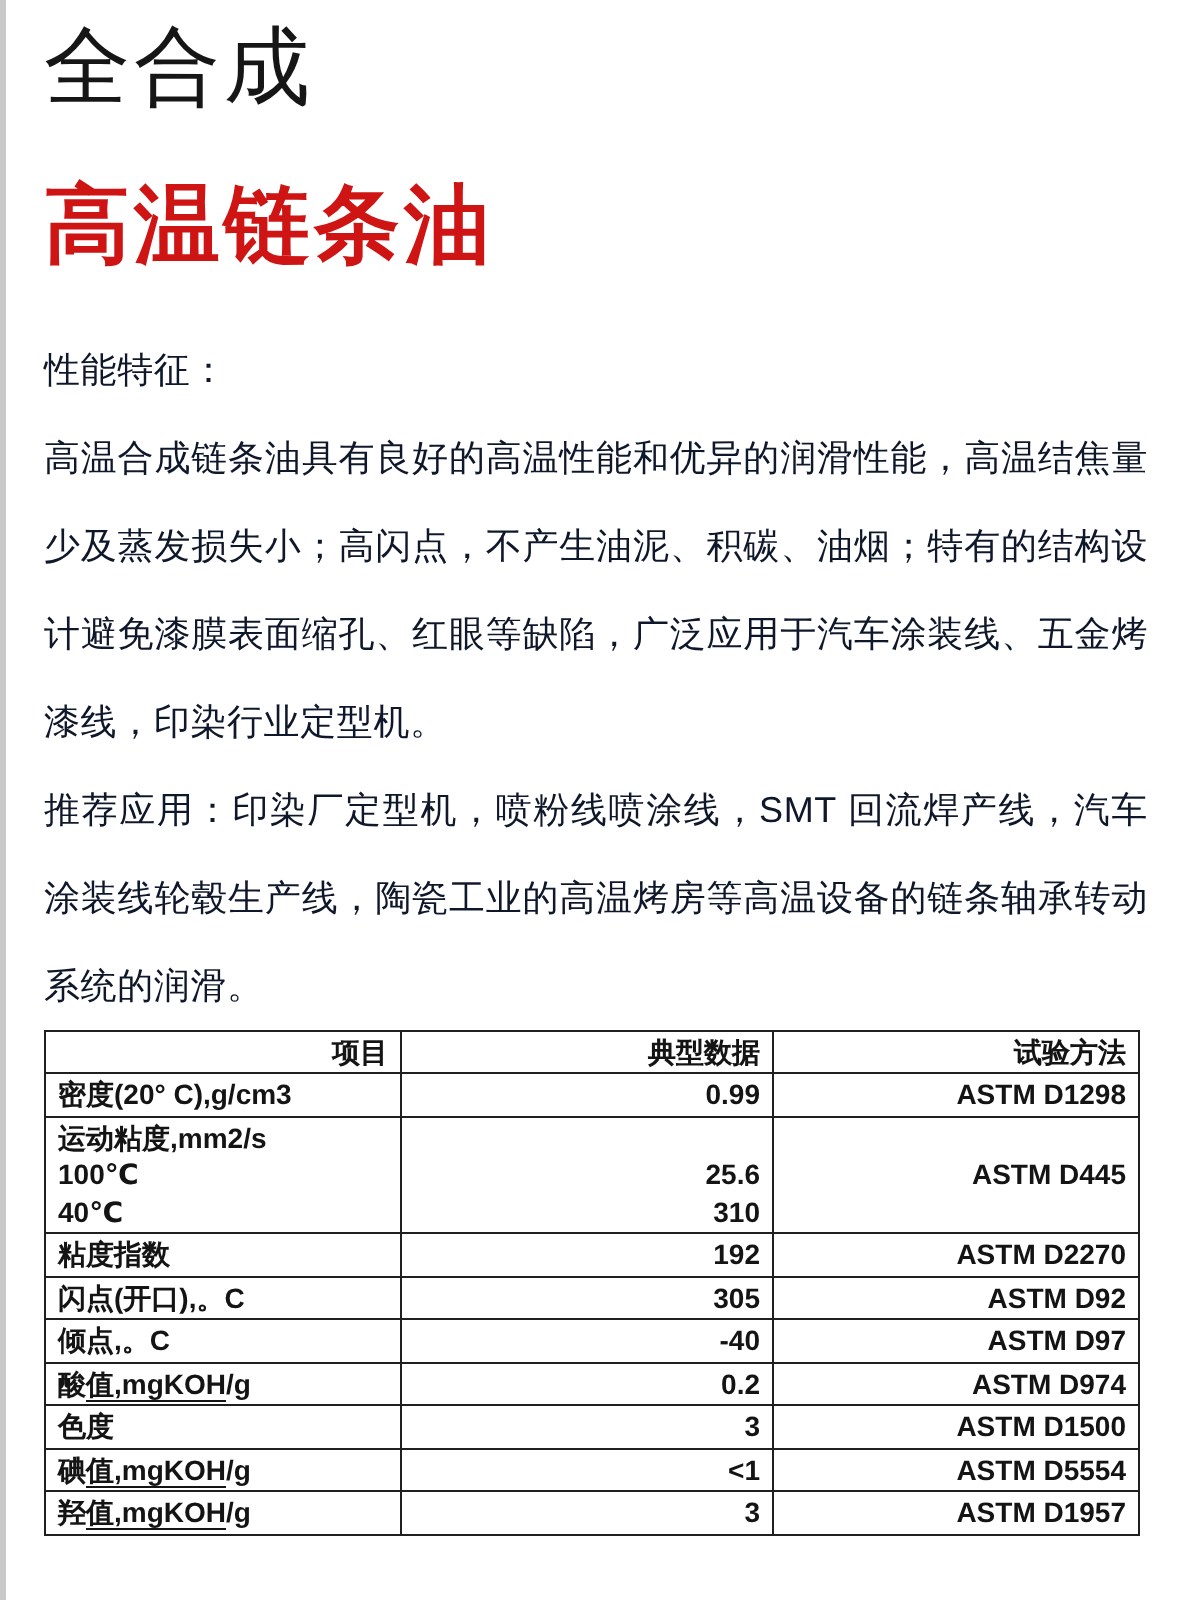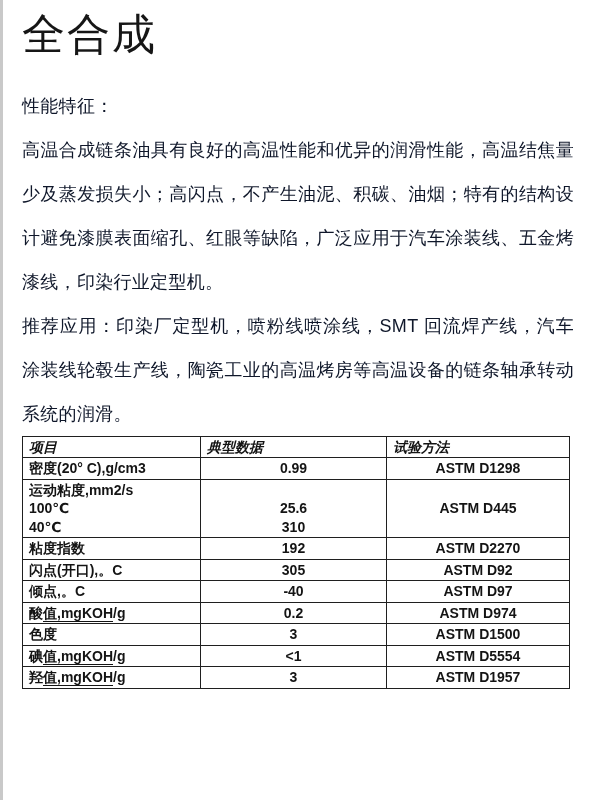--- a/index.html
+++ b/index.html
@@ -47,40 +47,41 @@
     color: #141414;
   }
   table.specs th, table.specs td {
     border: 1.6px solid #1f1f1f;
     padding: 1px 6px;
     vertical-align: top;
   }
   table.specs col.c1 { width: 178px; }
   table.specs col.c2 { width: 186px; }
   table.specs col.c3 { width: 183px; }
-  table.specs th { text-align: left; font-weight: bold; line-height: 18px; font-style: italic; }
+  table.specs th { text-align: right; font-weight: bold; line-height: 18px; }
   td.item { text-align: left; }
-  td.val  { text-align: center; }
+  td.val  { text-align: right; }
   .cl { line-height: 18.5px; min-height: 18.5px; white-space: nowrap; }
   .wavy {
     text-decoration-line: underline;
     text-decoration-style: wavy;
     text-decoration-color: #e23b3b;
     text-decoration-thickness: 1px;
     text-underline-offset: 3px;
     text-decoration: underline;
   }
 </style>
 </head>
 <body>
 
 <div class="page">
 
   <h1 class="title-black">全合成</h1>
 
+  <h1 class="title-red">高温链条油</h1>
 
   <div class="textblock">
     <p>性能特征：</p>
     <p>高温合成链条油具有良好的高温性能和优异的润滑性能，高温结焦量少及蒸发损失小；高闪点，不产生油泥、积碳、油烟；特有的结构设计避免漆膜表面缩孔、红眼等缺陷，广泛应用于汽车涂装线、五金烤漆线，印染行业定型机。</p>
     <p>推荐应用：印染厂定型机，喷粉线喷涂线，SMT 回流焊产线，汽车涂装线轮毂生产线，陶瓷工业的高温烤房等高温设备的链条轴承转动系统的润滑。</p>
   </div>
 
 
   <table class="specs">
     <colgroup>

